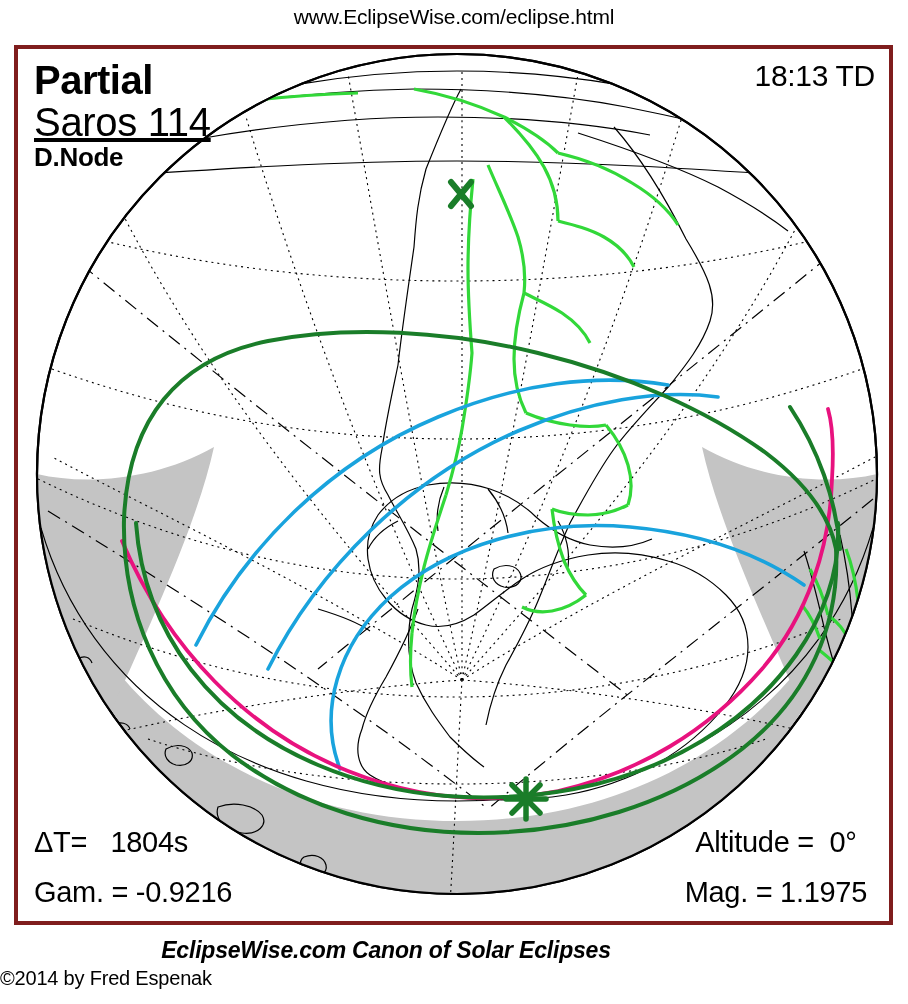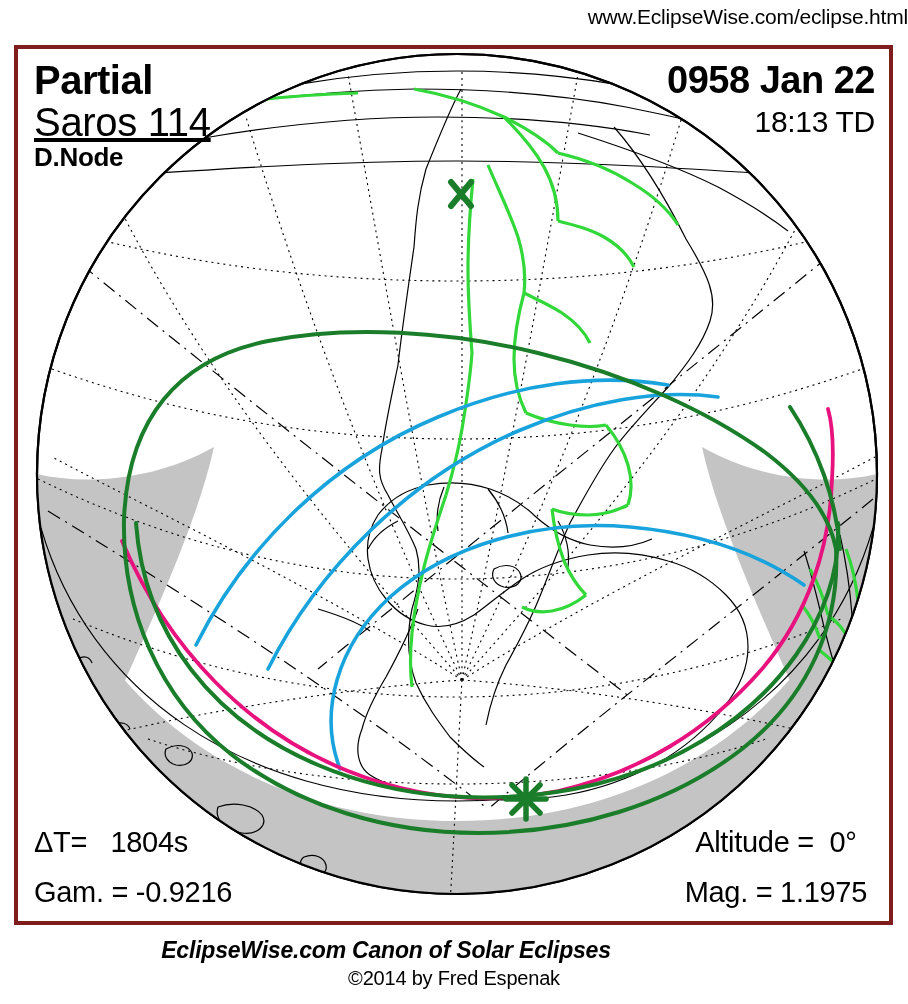--- a/index.html
+++ b/index.html
@@ -20,21 +20,21 @@
     height: 1004px;
     background: #ffffff;
   }
 
   
   .site-url {
     position: absolute;
     top: 4px;
     left: 0;
     width: 908px;
-    text-align: right;
+    text-align: center;
     font-size: 21px;
     line-height: 26px;
     letter-spacing: -0.2px;
     color: #000;
   }
 
   
   .chart-frame {
     position: absolute;
     left: 14px;
@@ -114,21 +114,21 @@
     font-weight: bold;
     font-style: italic;
     line-height: 28px;
     letter-spacing: -0.2px;
   }
   .footer-credit {
     position: absolute;
     top: 966px;
     left: 0;
     width: 908px;
-    text-align: center;
+    text-align: left;
     font-size: 20px;
     line-height: 25px;
     letter-spacing: -0.2px;
   }
 </style>
 </head>
 <body>
 
 <div id="page">
 
@@ -391,21 +391,20 @@
       </svg>
     </div>
 
     <div class="corner tl">
       <div class="type-label">Partial</div>
       <div class="saros-label">Saros 114</div>
       <div class="node-label">D.Node</div>
     </div>
 
     <div class="corner tr">
-      <div class="date-label">0958 Jan 22</div>
       <div class="time-label">18:13 TD</div>
     </div>
 
     <div class="corner bl">
       <div class="stat-line">ΔT=   1804s</div>
       <div class="stat-line">Gam. = -0.9216</div>
     </div>
 
     <div class="corner br">
       <div class="stat-line">Altitude =  0°</div>

